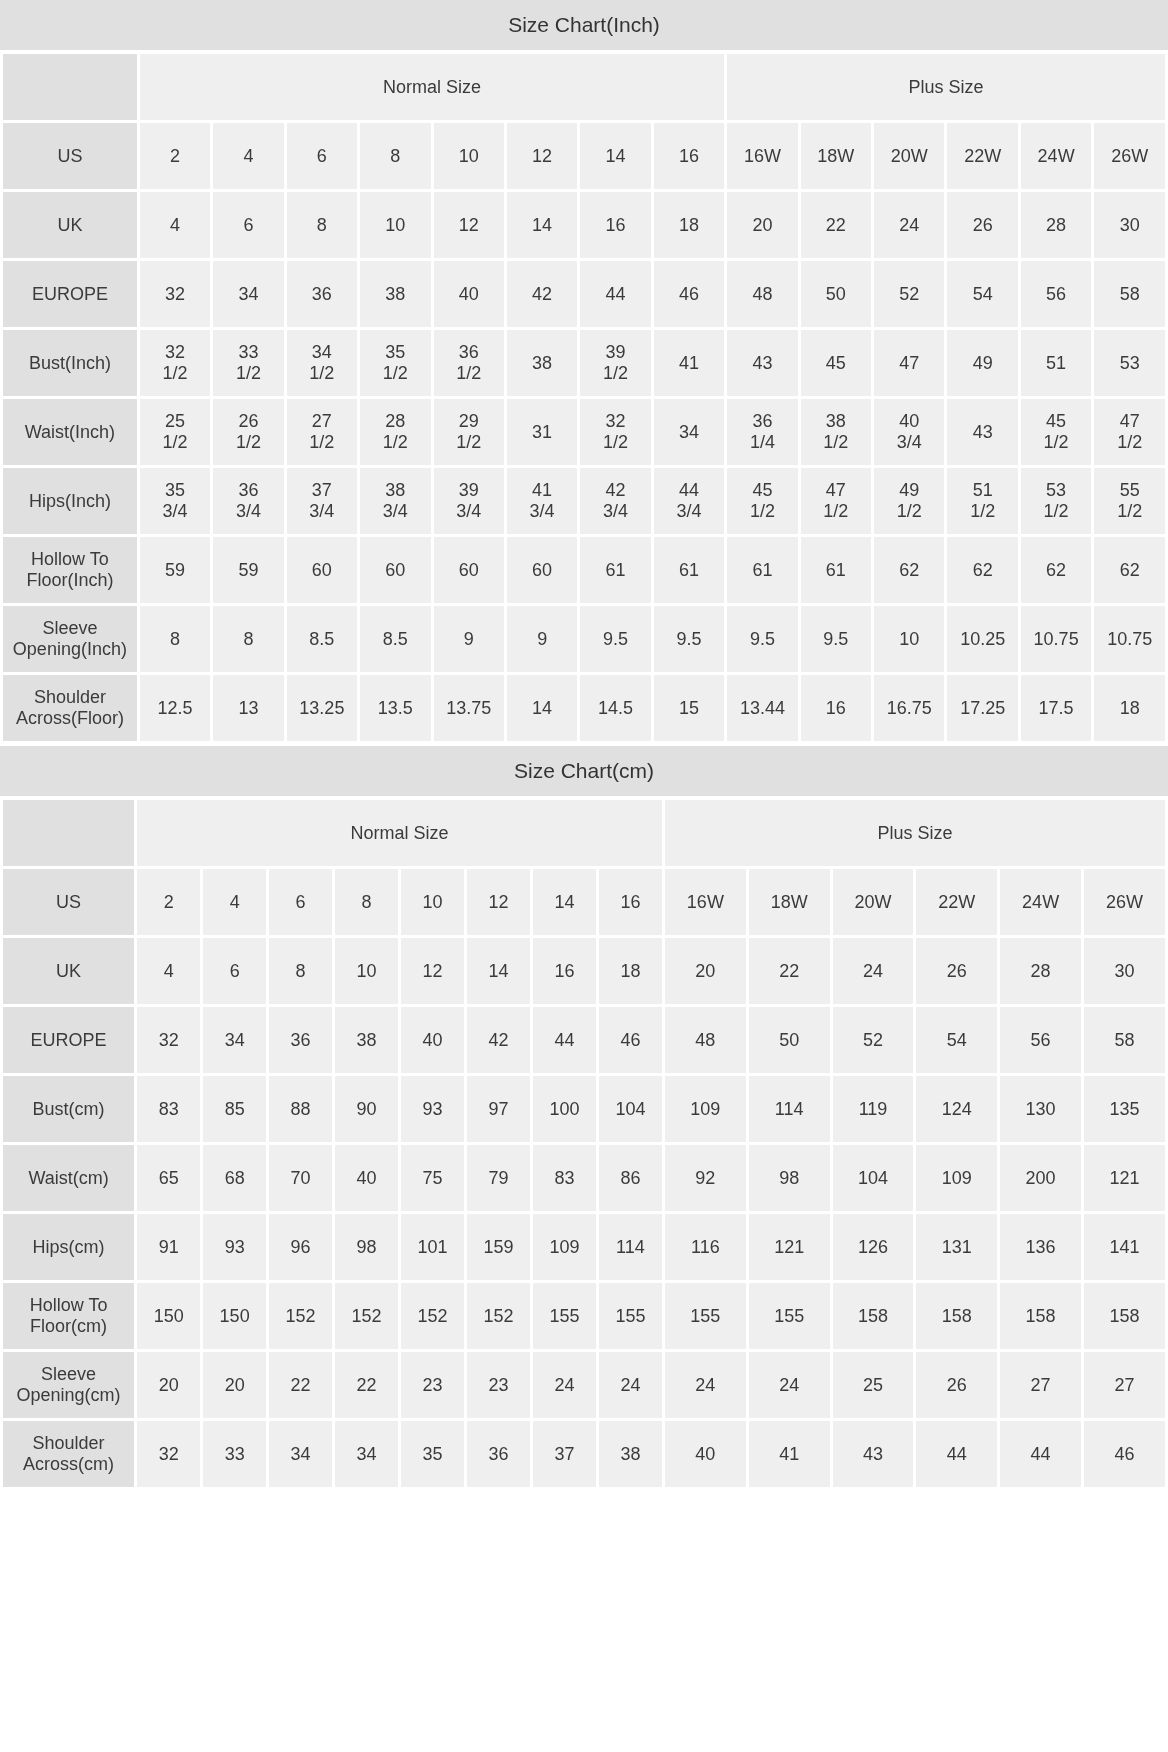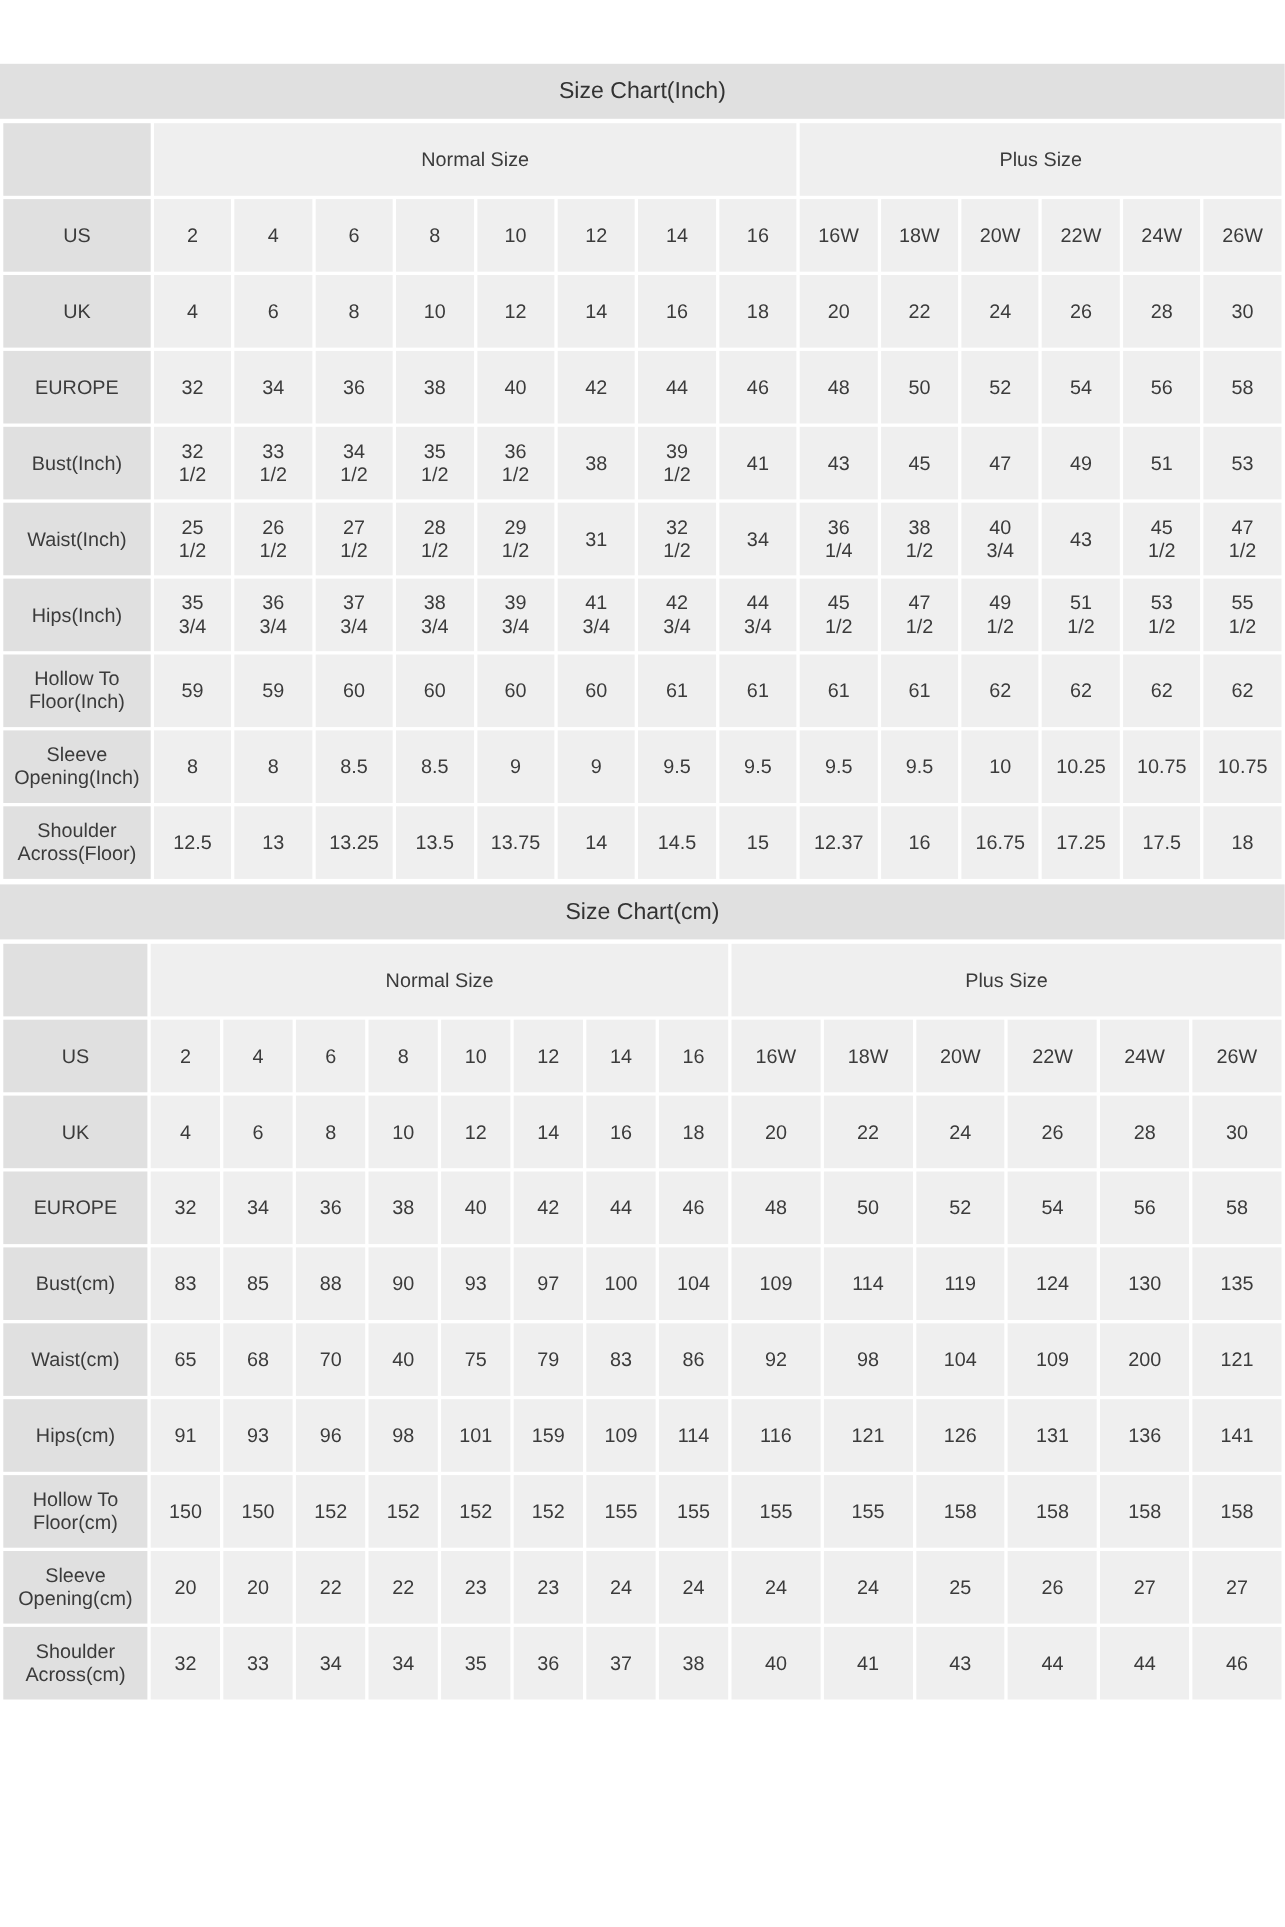--- a/index.html
+++ b/index.html
@@ -8,21 +8,20 @@
     background: #ffffff;
   }
   body {
     font-family: "Liberation Sans", sans-serif;
     color: #3b3b3b;
     -webkit-font-smoothing: antialiased;
   }
   .page {
     width: 1168px;
     margin: 0 auto;
-    padding-top: 58px;
     padding-bottom: 60px;
     background: #ffffff;
   }
   .size-chart {
     margin-bottom: 2px;
   }
   .chart-title {
     background: #e0e0e0;
     height: 50px;
     line-height: 50px;
@@ -244,21 +243,21 @@
           <tr>
             <td class="label-cell">Shoulder Across(Floor)</td>
             <td class="data-cell">12.5</td>
             <td class="data-cell">13</td>
             <td class="data-cell">13.25</td>
             <td class="data-cell">13.5</td>
             <td class="data-cell">13.75</td>
             <td class="data-cell">14</td>
             <td class="data-cell">14.5</td>
             <td class="data-cell">15</td>
-            <td class="data-cell">12.37</td>
+            <td class="data-cell">13.44</td>
             <td class="data-cell">16</td>
             <td class="data-cell">16.75</td>
             <td class="data-cell">17.25</td>
             <td class="data-cell">17.5</td>
             <td class="data-cell">18</td>
           </tr>
         </tbody>
     </table>
   </section>
 

